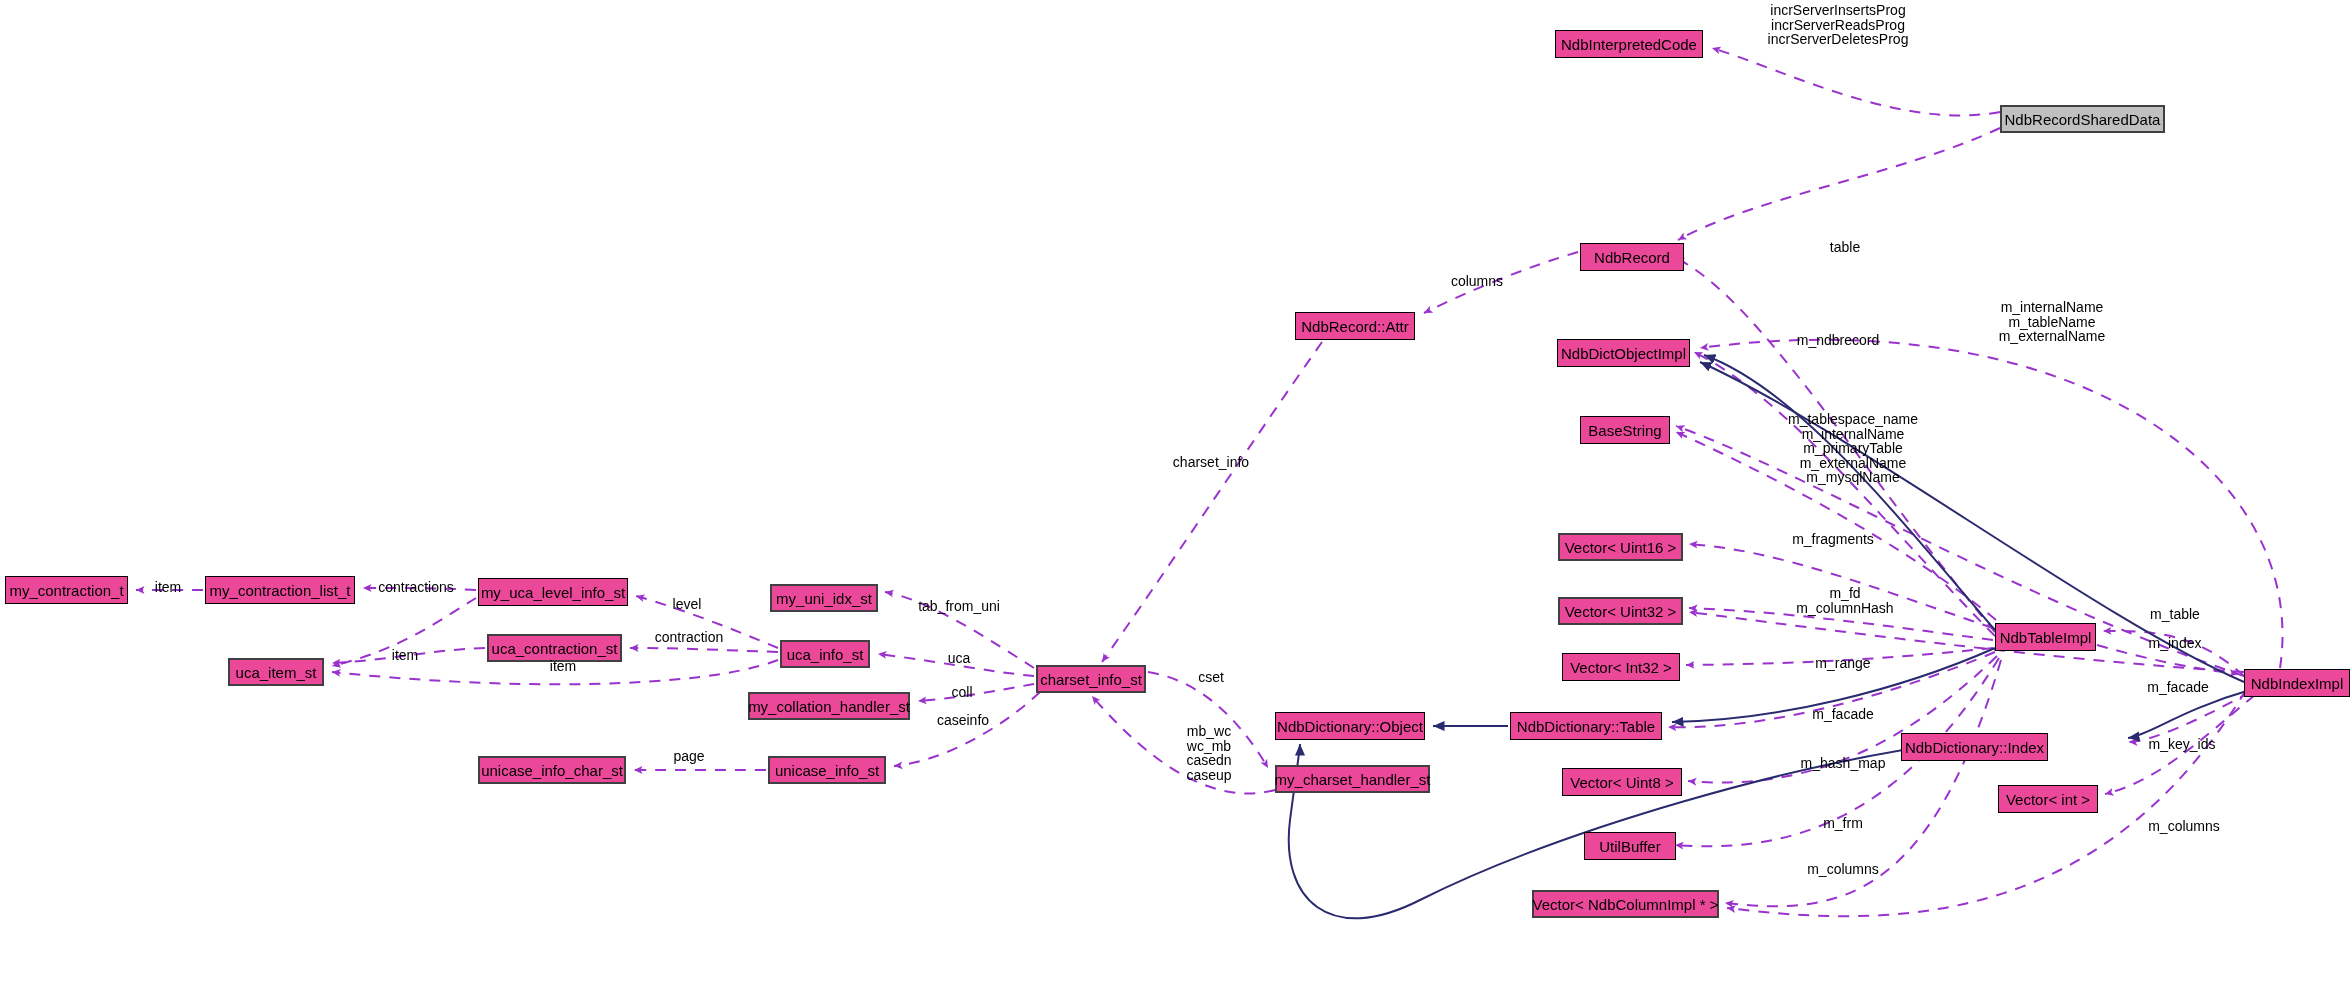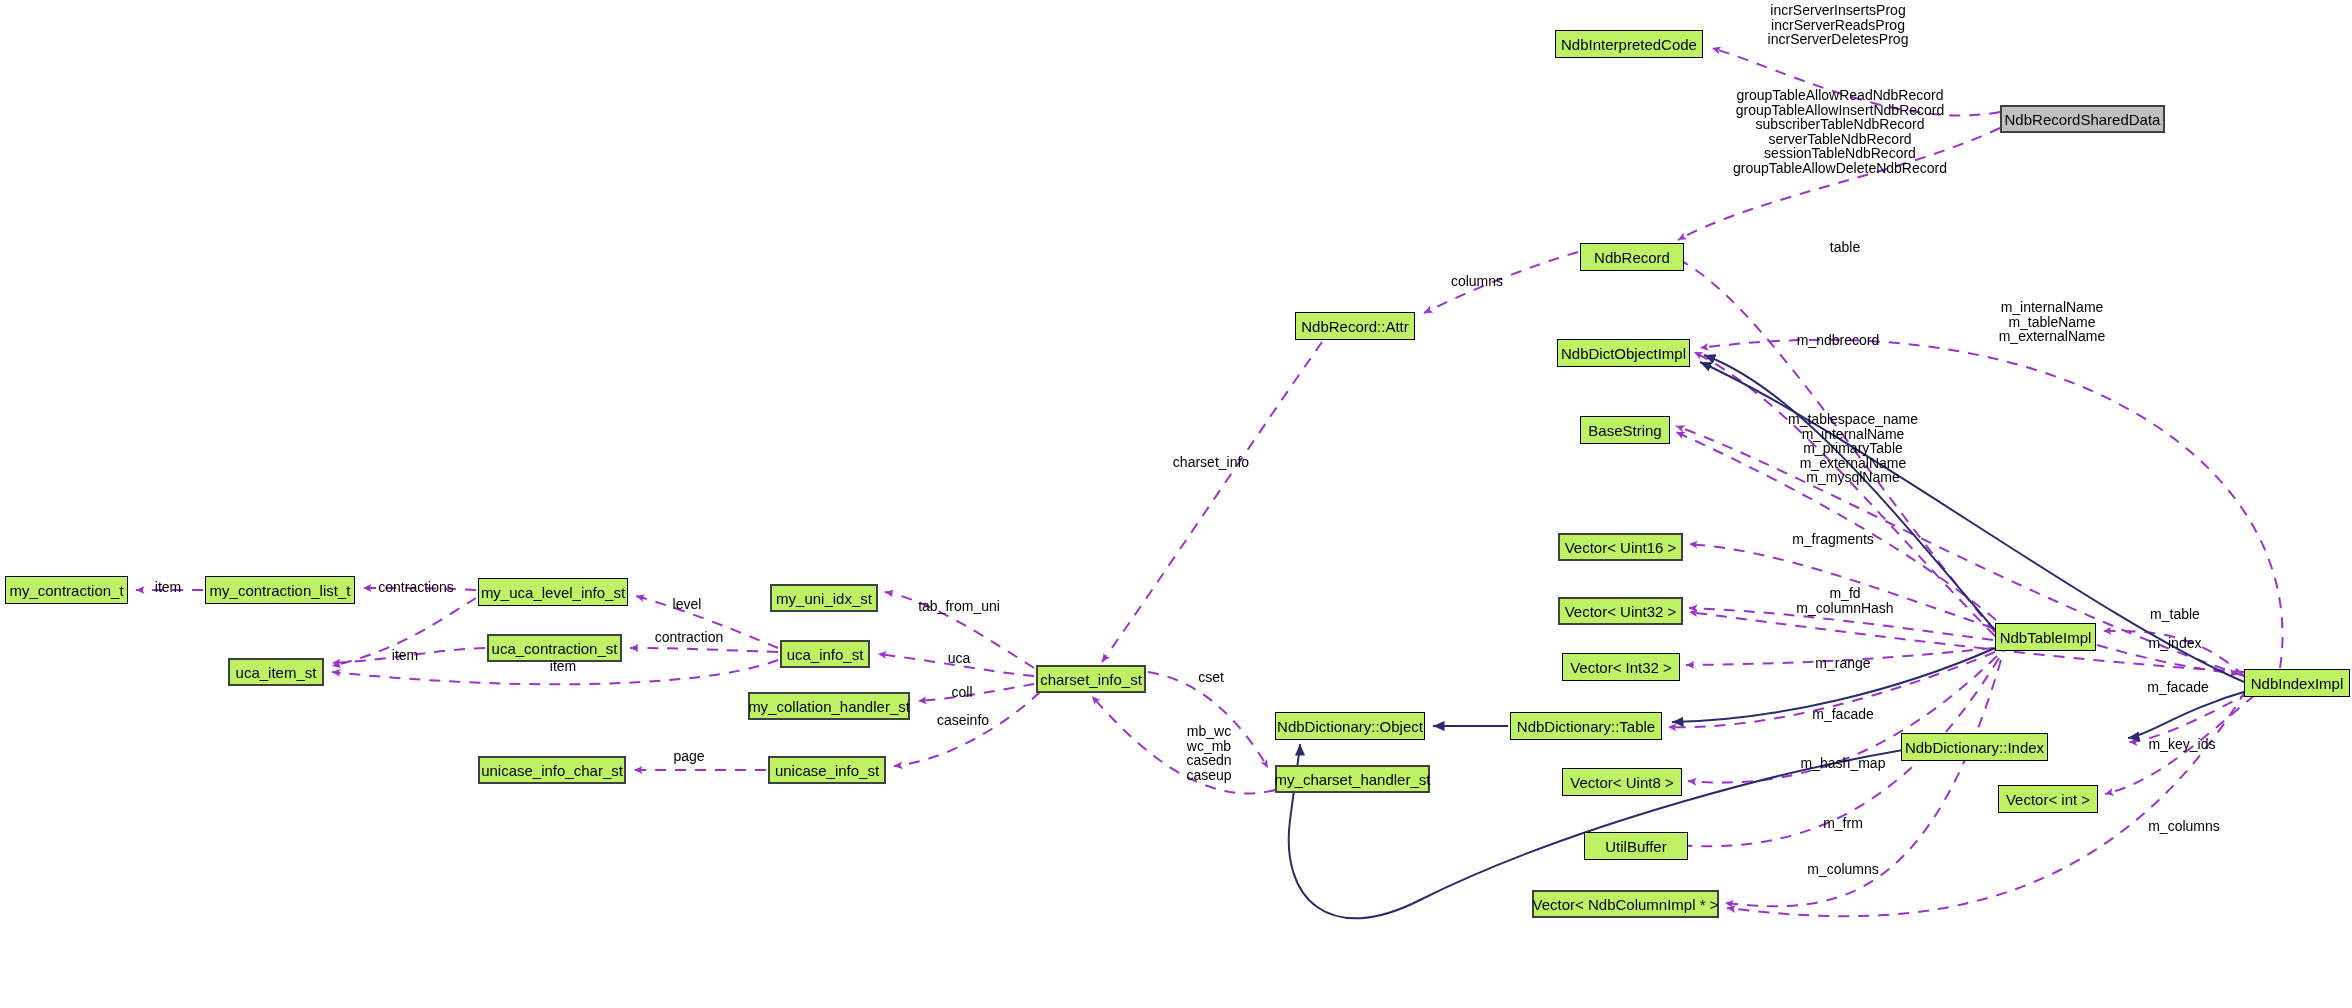--- a/index.html
+++ b/index.html
@@ -1,19 +1,19 @@
 <!DOCTYPE html>
 <html><head>
 <meta charset="utf-8">
 <style>
   html,body{margin:0;padding:0;background:#ffffff;}
   body{width:2352px;height:1008px;overflow:hidden;font-family:"Liberation Sans",sans-serif;}
   #diagram{position:relative;width:2352px;height:1008px;background:#fff;}
   svg.edges{position:absolute;left:0;top:0;width:2352px;height:1008px;}
-  .node{position:absolute;box-sizing:border-box;background:#bef264;border:1px solid #000000;
+  .node{position:absolute;box-sizing:border-box;background:#ec4899;border:1px solid #000000;
         display:flex;align-items:center;justify-content:center;
         font-family:"Liberation Sans",sans-serif;font-size:15px;color:#000;white-space:nowrap;
         padding:0 8px;height:28px;}
   .node.thick{border:2px solid #404040;}
   .node.highlight{background:#c0c0c0;border:2px solid #404040;}
   .elabel{position:absolute;font-family:"Liberation Sans",sans-serif;font-size:14px;color:#000;
           white-space:pre;text-align:center;line-height:14.6px;}
   .elabel.c{transform:translateX(-50%);}
 </style>
 </head>
@@ -142,21 +142,21 @@
     </div>
   <div class="node" style="left:1562px;top:653px;width:118px;">
       <span>Vector&lt; Int32 &gt;</span>
     </div>
   <div class="node" style="left:1510px;top:712px;width:152px;">
       <span>NdbDictionary::Table</span>
     </div>
   <div class="node" style="left:1562px;top:768px;width:120px;">
       <span>Vector&lt; Uint8 &gt;</span>
     </div>
-  <div class="node" style="left:1584px;top:832px;width:104px;">
+  <div class="node" style="left:1584px;top:832px;width:92px;">
       <span>UtilBuffer</span>
     </div>
   <div class="node thick" style="left:1532px;top:890px;width:187px;">
       <span>Vector&lt; NdbColumnImpl * &gt;</span>
     </div>
   <div class="node" style="left:1275px;top:712px;width:150px;">
       <span>NdbDictionary::Object</span>
     </div>
   <div class="node thick" style="left:1275px;top:765px;width:155px;">
       <span>my_charset_handler_st</span>
@@ -203,26 +203,20 @@
   <div class="node" style="left:1998px;top:785px;width:100px;">
       <span>Vector&lt; int &gt;</span>
     </div>
   <div class="node" style="left:2244px;top:669px;width:106px;">
       <span>NdbIndexImpl</span>
     </div>
 
   <div class="elabel c" style="left:1838px;top:3px;">incrServerInsertsProg
 incrServerReadsProg
 incrServerDeletesProg</div>
-  <div class="elabel c" style="left:1840px;top:88px;">groupTableAllowReadNdbRecord
-groupTableAllowInsertNdbRecord
-subscriberTableNdbRecord
-serverTableNdbRecord
-sessionTableNdbRecord
-groupTableAllowDeleteNdbRecord</div>
   <div class="elabel c" style="left:1477px;top:274px;">columns</div>
   <div class="elabel c" style="left:1845px;top:240px;">table</div>
   <div class="elabel c" style="left:2052px;top:300px;">m_internalName
 m_tableName
 m_externalName</div>
   <div class="elabel c" style="left:1838px;top:333px;">m_ndbrecord</div>
   <div class="elabel c" style="left:1853px;top:412px;">m_tablespace_name
 m_internalName
 m_primaryTable
 m_externalName

